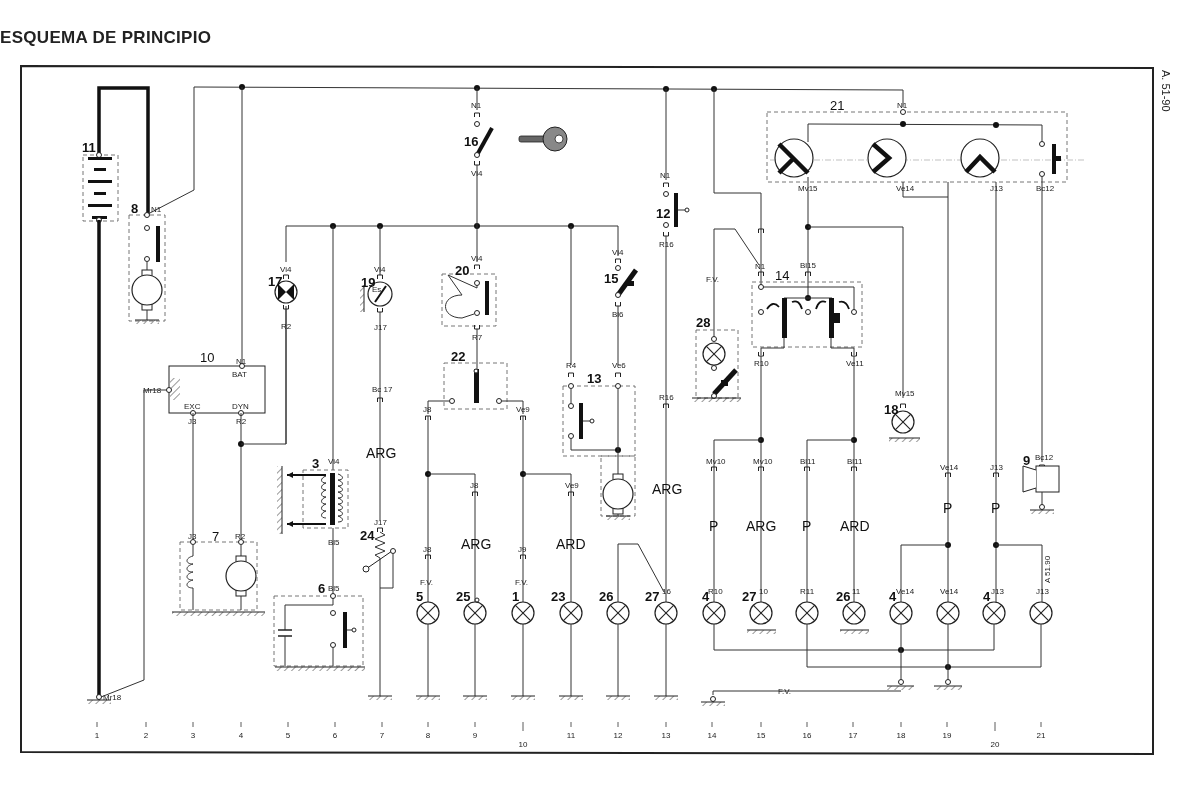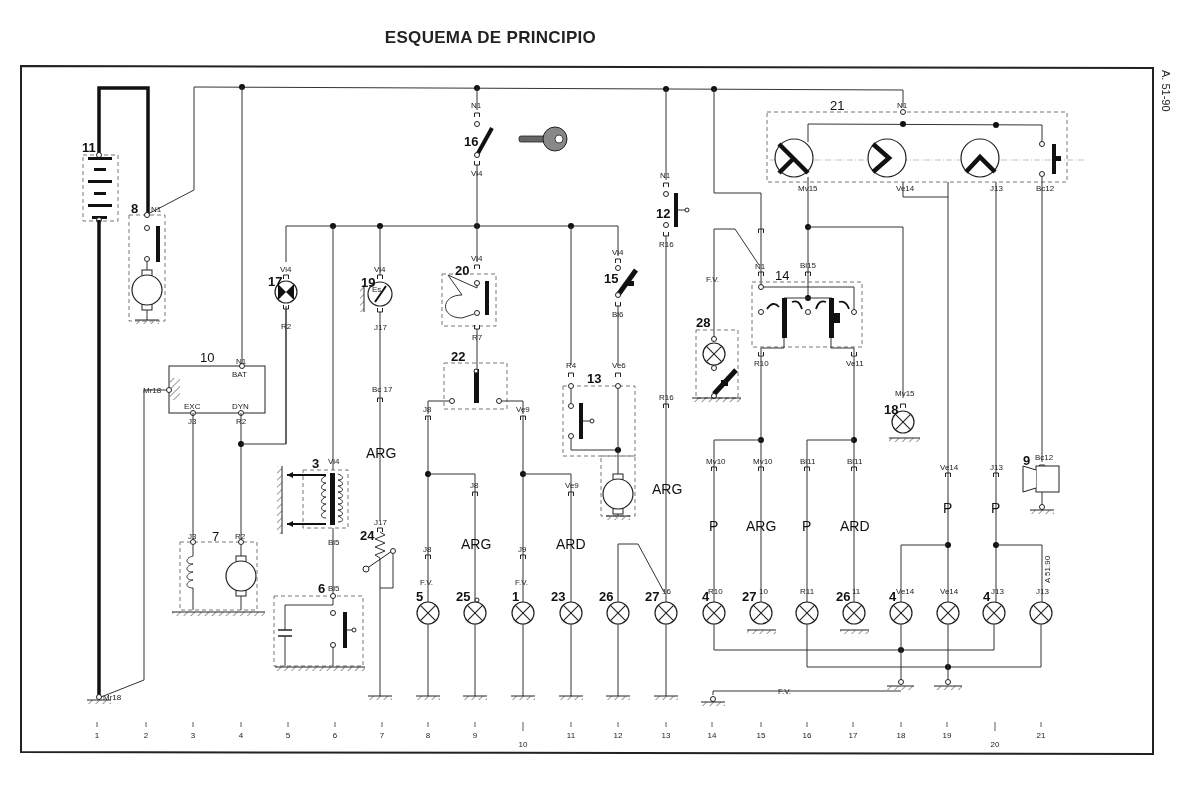--- a/index.html
+++ b/index.html
@@ -1,17 +1,17 @@
 <!DOCTYPE html>
 <html><head>
 <meta charset="utf-8">
 <style>
   html, body { margin:0; padding:0; background:#fff; }
   body { width:1189px; height:800px; position:relative; overflow:hidden; font-family:"Liberation Sans", sans-serif; }
-  #title { position:absolute; left:0; width:981px; top:28px; text-align:center; font-size:17px; font-weight:bold; color:#222; letter-spacing:0.3px; }
+  #title { position:absolute; left:0; width:981px; top:28px; font-size:17px; font-weight:bold; color:#222; letter-spacing:0.3px; }
   #ref { position:absolute; left:1160px; top:70px; font-size:11px; color:#222; writing-mode:vertical-rl; }
   svg { position:absolute; left:0; top:0; }
   .w { stroke:#333; stroke-width:1; fill:none; }
   .wt { stroke:#111; stroke-width:3.5; fill:none; }
   .frame { stroke:#222; stroke-width:2; fill:none; }
   .box { stroke:#666; stroke-width:0.9; fill:none; stroke-dasharray:4 3; }
   .dot { fill:#111; }
   .term { fill:#fff; stroke:#222; stroke-width:1; }
   .lamp { fill:#fff; stroke:#222; stroke-width:1.2; }
   .bar { fill:#111; }

